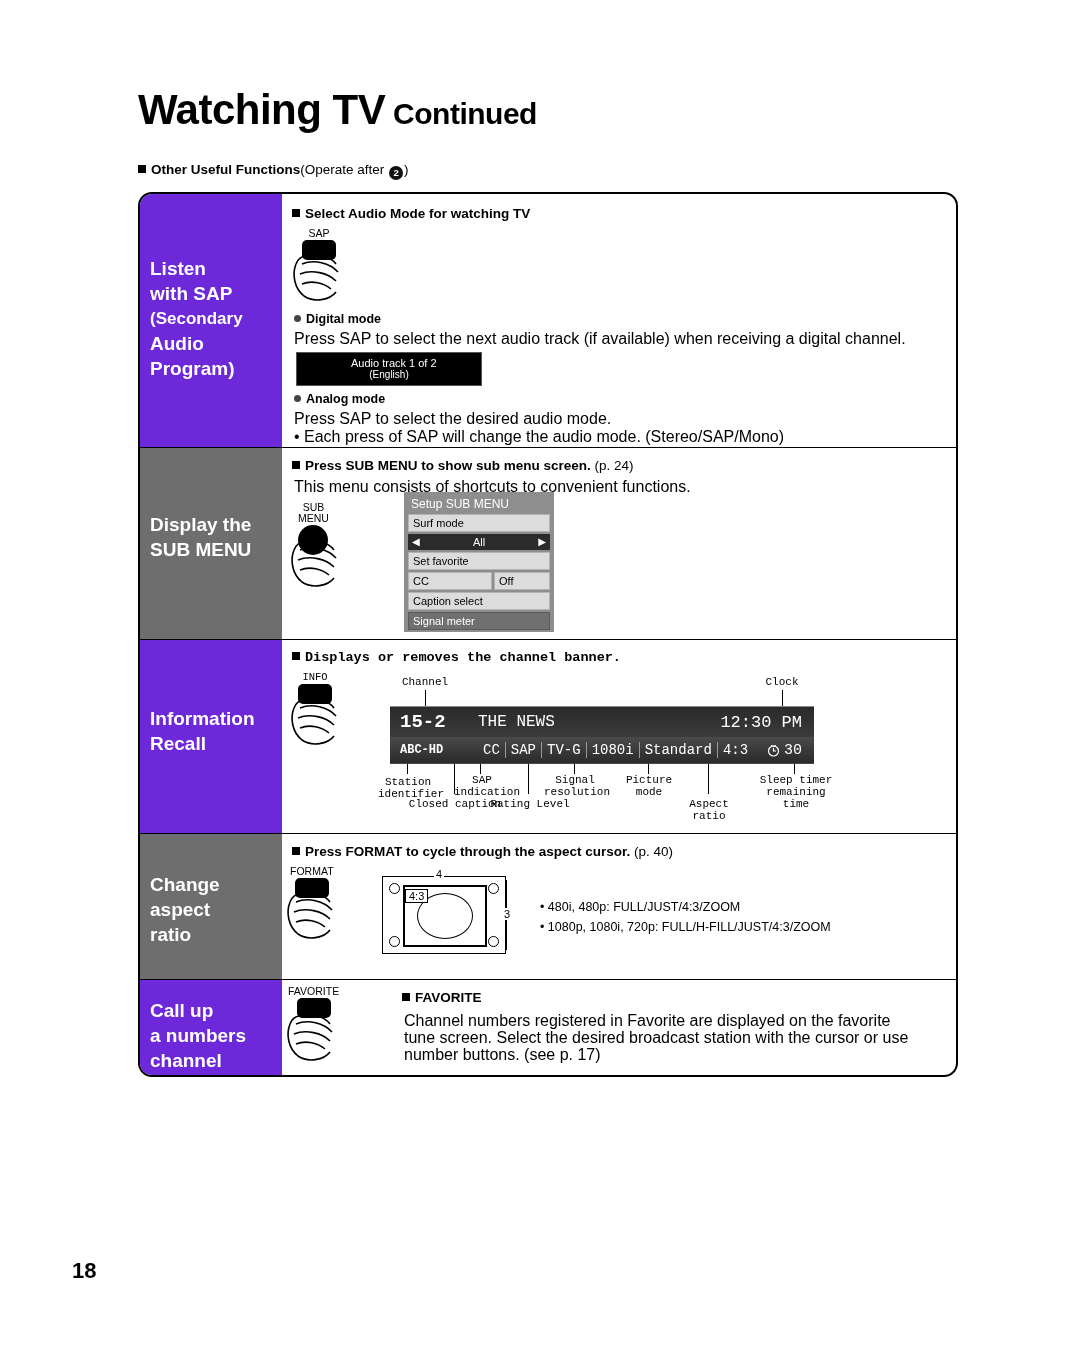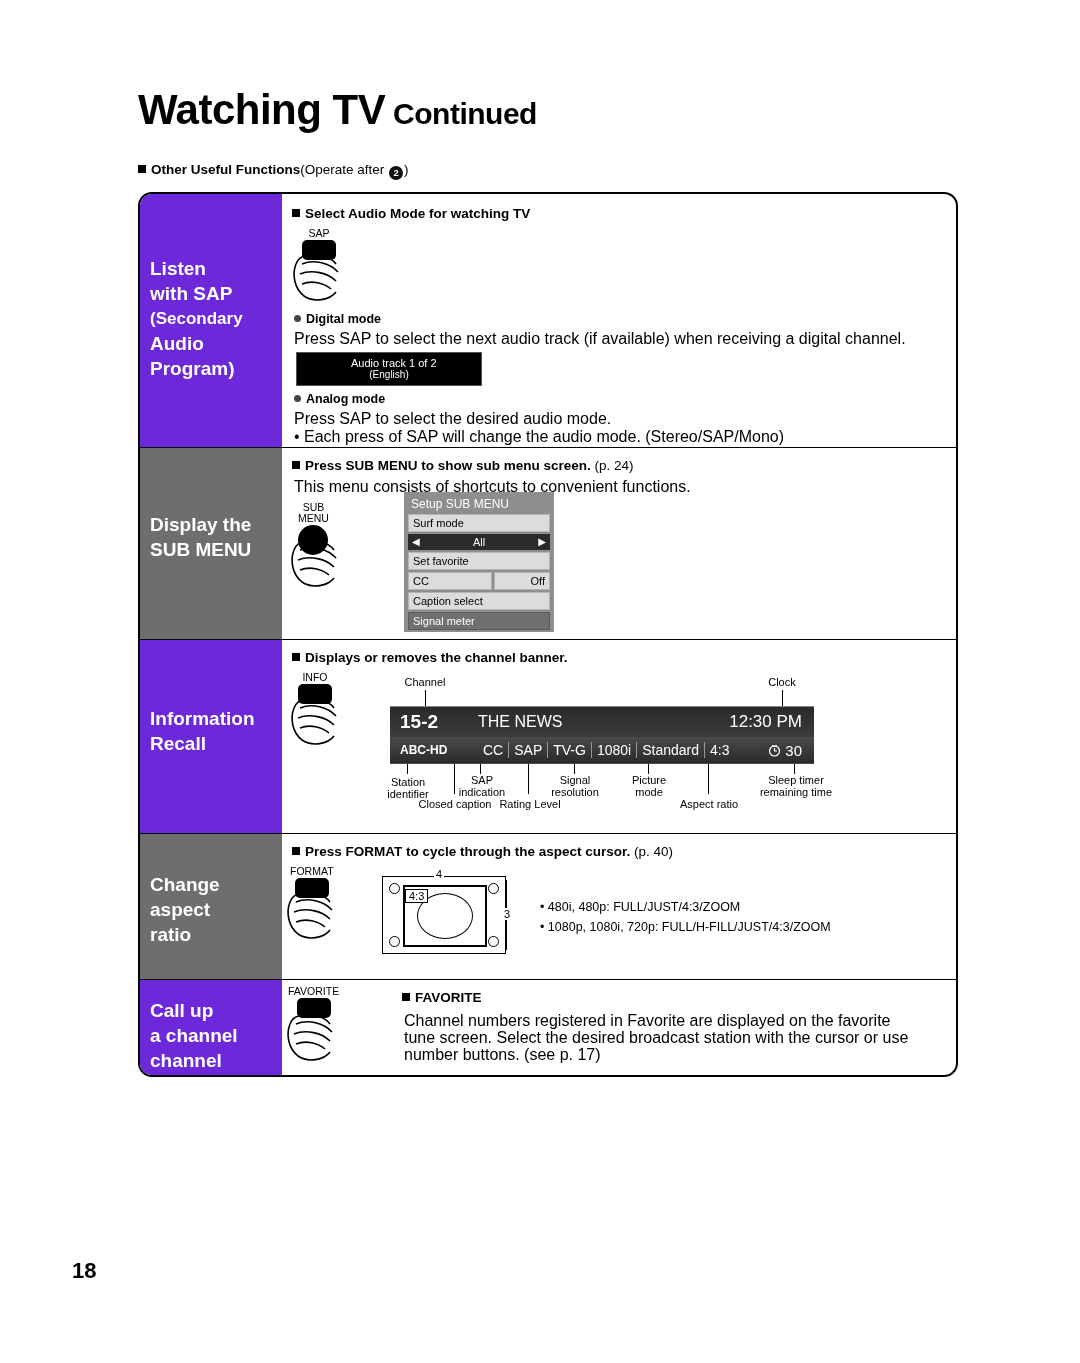--- a/index.html
+++ b/index.html
@@ -219,34 +219,34 @@
         <div class="smtitle">Setup SUB MENU</div>
         <div class="sm-item">Surf mode</div>
         <div class="sm-sel">
           <span class="ar" style="left:4px;">◀</span>
           <span>All</span>
           <span class="ar" style="right:4px;">▶</span>
         </div>
         <div class="sm-item">Set favorite</div>
         <div class="sm-row">
           <div class="sm-item" style="flex:1;">CC</div>
-          <div class="sm-item" style="width:56px;text-align:right;">Off</div>
+          <div class="sm-item" style="width:56px;text-align:left;">Off</div>
         </div>
         <div class="sm-item">Caption select</div>
         <div class="sm-item dark">Signal meter</div>
       </div>
     </div>
     <div class="row-sep" style="top:445px;"></div>
 
     <div class="leftcol" style="top:446px;height:193px;padding-top:66px;">
       <div>Information</div>
       <div>Recall</div>
     </div>
 
-    <div class="content" style="top:446px;height:193px;width:674px;">
+    <div class="content" style="top:446px;height:193px;width:674px;font-family:Liberation Mono, monospace;">
       <div class="h-bold" style="position:absolute;left:10px;top:10px;">
         <span class="sq"></span><span>Displays or removes the channel banner.</span>
       </div>
 
       <div class="keywrap" style="left:16px;top:32px;">
         <div class="keylabel">INFO</div>
         <div class="keybtn"></div>
       </div>
       <div class="hand" style="left:6px;top:54px;">
         <svg width="62" height="54" viewBox="0 0 62 54">
@@ -355,21 +355,21 @@
       <div class="arrowline" style="left:224px;top:46px;width:1px;height:70px;"></div>
       <div class="fmt-label" style="left:220px;top:74px;">3</div>
 
       <div class="bullet-line" style="position:absolute;left:258px;top:64px;">• 480i, 480p: FULL/JUST/4:3/ZOOM</div>
       <div class="bullet-line" style="position:absolute;left:258px;top:84px;">• 1080p, 1080i, 720p: FULL/H-FILL/JUST/4:3/ZOOM</div>
     </div>
     <div class="row-sep" style="top:785px;"></div>
 
     <div class="leftcol" style="top:786px;height:99px;padding-top:18px;">
       <div>Call up</div>
-      <div>a channel</div>
+      <div>a numbers</div>
       <div>channel</div>
     </div>
 
     <div class="content" style="top:786px;height:99px;width:674px;">
       <div class="keywrap" style="left:6px;top:6px;">
         <div class="keylabel">FAVORITE</div>
         <div class="keybtn"></div>
       </div>
       <div class="hand" style="left:2px;top:30px;">
         <svg width="62" height="54" viewBox="0 0 62 54">

